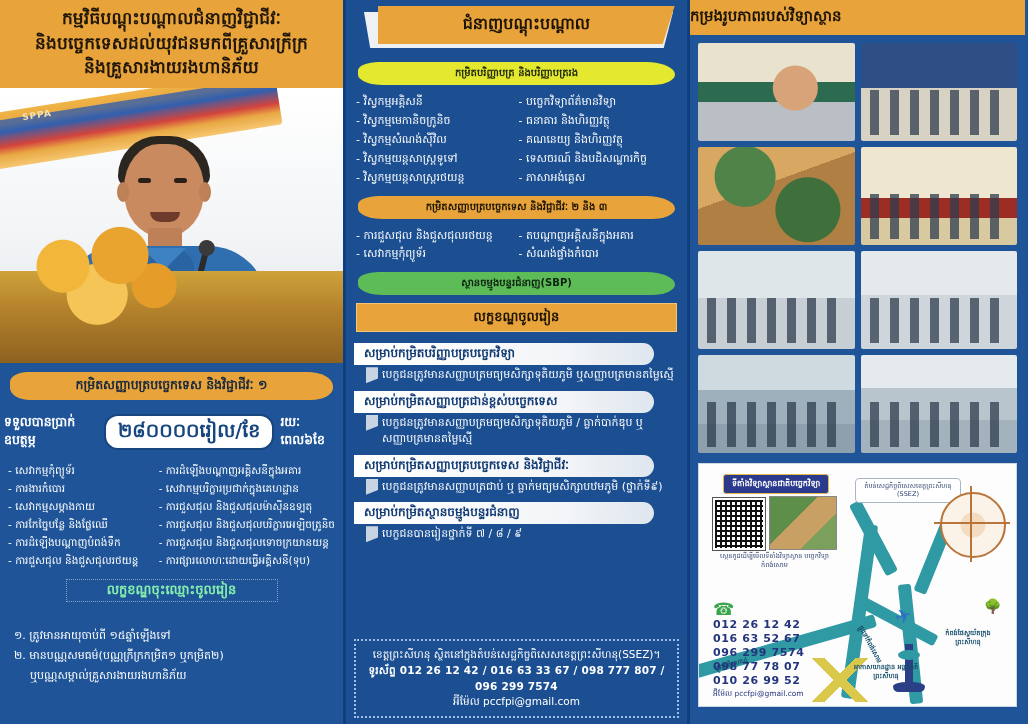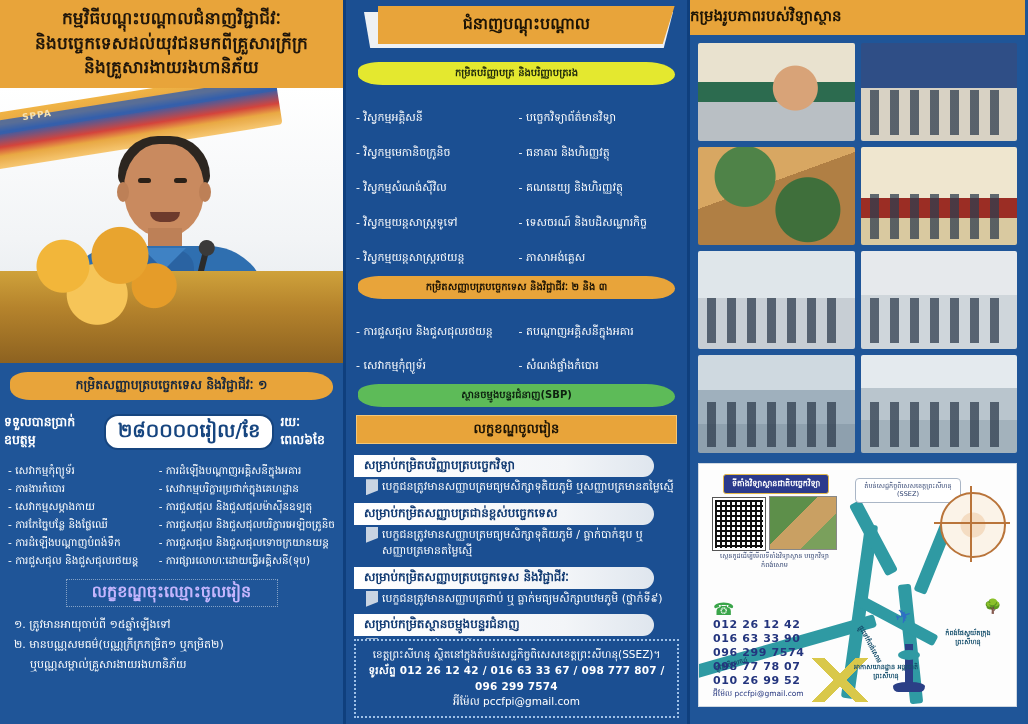--- a/index.html
+++ b/index.html
@@ -85,22 +85,22 @@
     padding:2px 12px;font-size:19px;font-weight:bold;
     border:2px solid #16457f;white-space:nowrap;
   }
   .two-col-list{
     display:grid;grid-template-columns:1fr 1fr;gap:1px 4px;
     padding:0 8px;color:#ffffff;font-size:10.5px;line-height:1.62;
   }
   .two-col-list span{white-space:nowrap;}
 
   .subhead-box{
-    margin:10px auto 6px;width:210px;text-align:center;
-    color:#c4b5fd;font-weight:bold;font-size:16px;
+    margin:10px auto 22px;width:210px;text-align:center;
+    color:#86efac;font-weight:bold;font-size:13px;
     border:1px dotted rgba(255,255,255,.45);padding:1px 0;
   }
   .numlist{padding:2px 14px;color:#fff;font-size:11px;line-height:1.8;}
   .numlist .sub{padding-left:16px;display:block;}
 
   
   .tab-head{
     position:relative;margin:6px 14px 10px 18px;height:46px;
   }
   .tab-head .sheet{
@@ -116,21 +116,21 @@
   .m-brush{
     margin:4px 12px 6px;text-align:center;padding:4px 0;font-weight:bold;font-size:10px;
     background:#e4e82f;color:#1f2a0c;border-radius:22px 30px 24px 26px/9px 13px 11px 11px;
   }
   .m-brush.orange{background:#e8a43a;color:#1d1405;}
   .m-brush.green{background:#5dbb58;color:#0e2210;}
   .m-list{
     display:grid;grid-template-columns:1fr 1fr;gap:0 4px;
     padding:2px 10px 4px;color:#fff;font-size:11px;line-height:1.72;
   }
-  .m-list span{white-space:nowrap;margin-top:16px;}
+  .m-list span{white-space:nowrap;}
   .bigbar{
     margin:8px 10px 10px;background:#e8a43a;border:1px solid #f3c677;
     text-align:center;padding:4px 0;color:#1d1405;font-weight:bold;font-size:13px;
   }
   .cond{margin:0 8px 6px;}
   .cond-title{
     background:linear-gradient(90deg,#ffffff 0%,#f3f5f8 70%,#dfe6ee 100%);
     border-radius:0 14px 14px 0;padding:2px 10px;
     color:#123b73;font-weight:bold;font-size:12px;display:inline-block;min-width:86%;
   }
@@ -426,21 +426,21 @@
       <div class="mountains"></div>
       <div class="plane">✈</div>
       <div class="tower"></div>
       <div class="maplabel ml1">អាកាសយានដ្ឋាន អន្តរជាតិព្រះសីហនុ</div>
       <div class="maplabel ml2">កំពង់ផែស្វយ័តក្រុងព្រះសីហនុ</div>
       <div class="leaf">🌳</div>
 
       <div class="phone-block">
         <div class="phone-icon">☎</div>
         <div class="num">012 26 12 42</div>
-        <div class="num">016 63 33 90</div>
+        <div class="num">016 63 52 67</div>
         <div class="num">096 299 7574</div>
         <div class="num">098 77 78 07</div>
         <div class="num">010 26 99 52</div>
         <div class="mail">
           <span>អ៊ីម៉ែល</span>
           <span>pccfpi@gmail.com</span>
         </div>
       </div>
     </div>
   </div>

